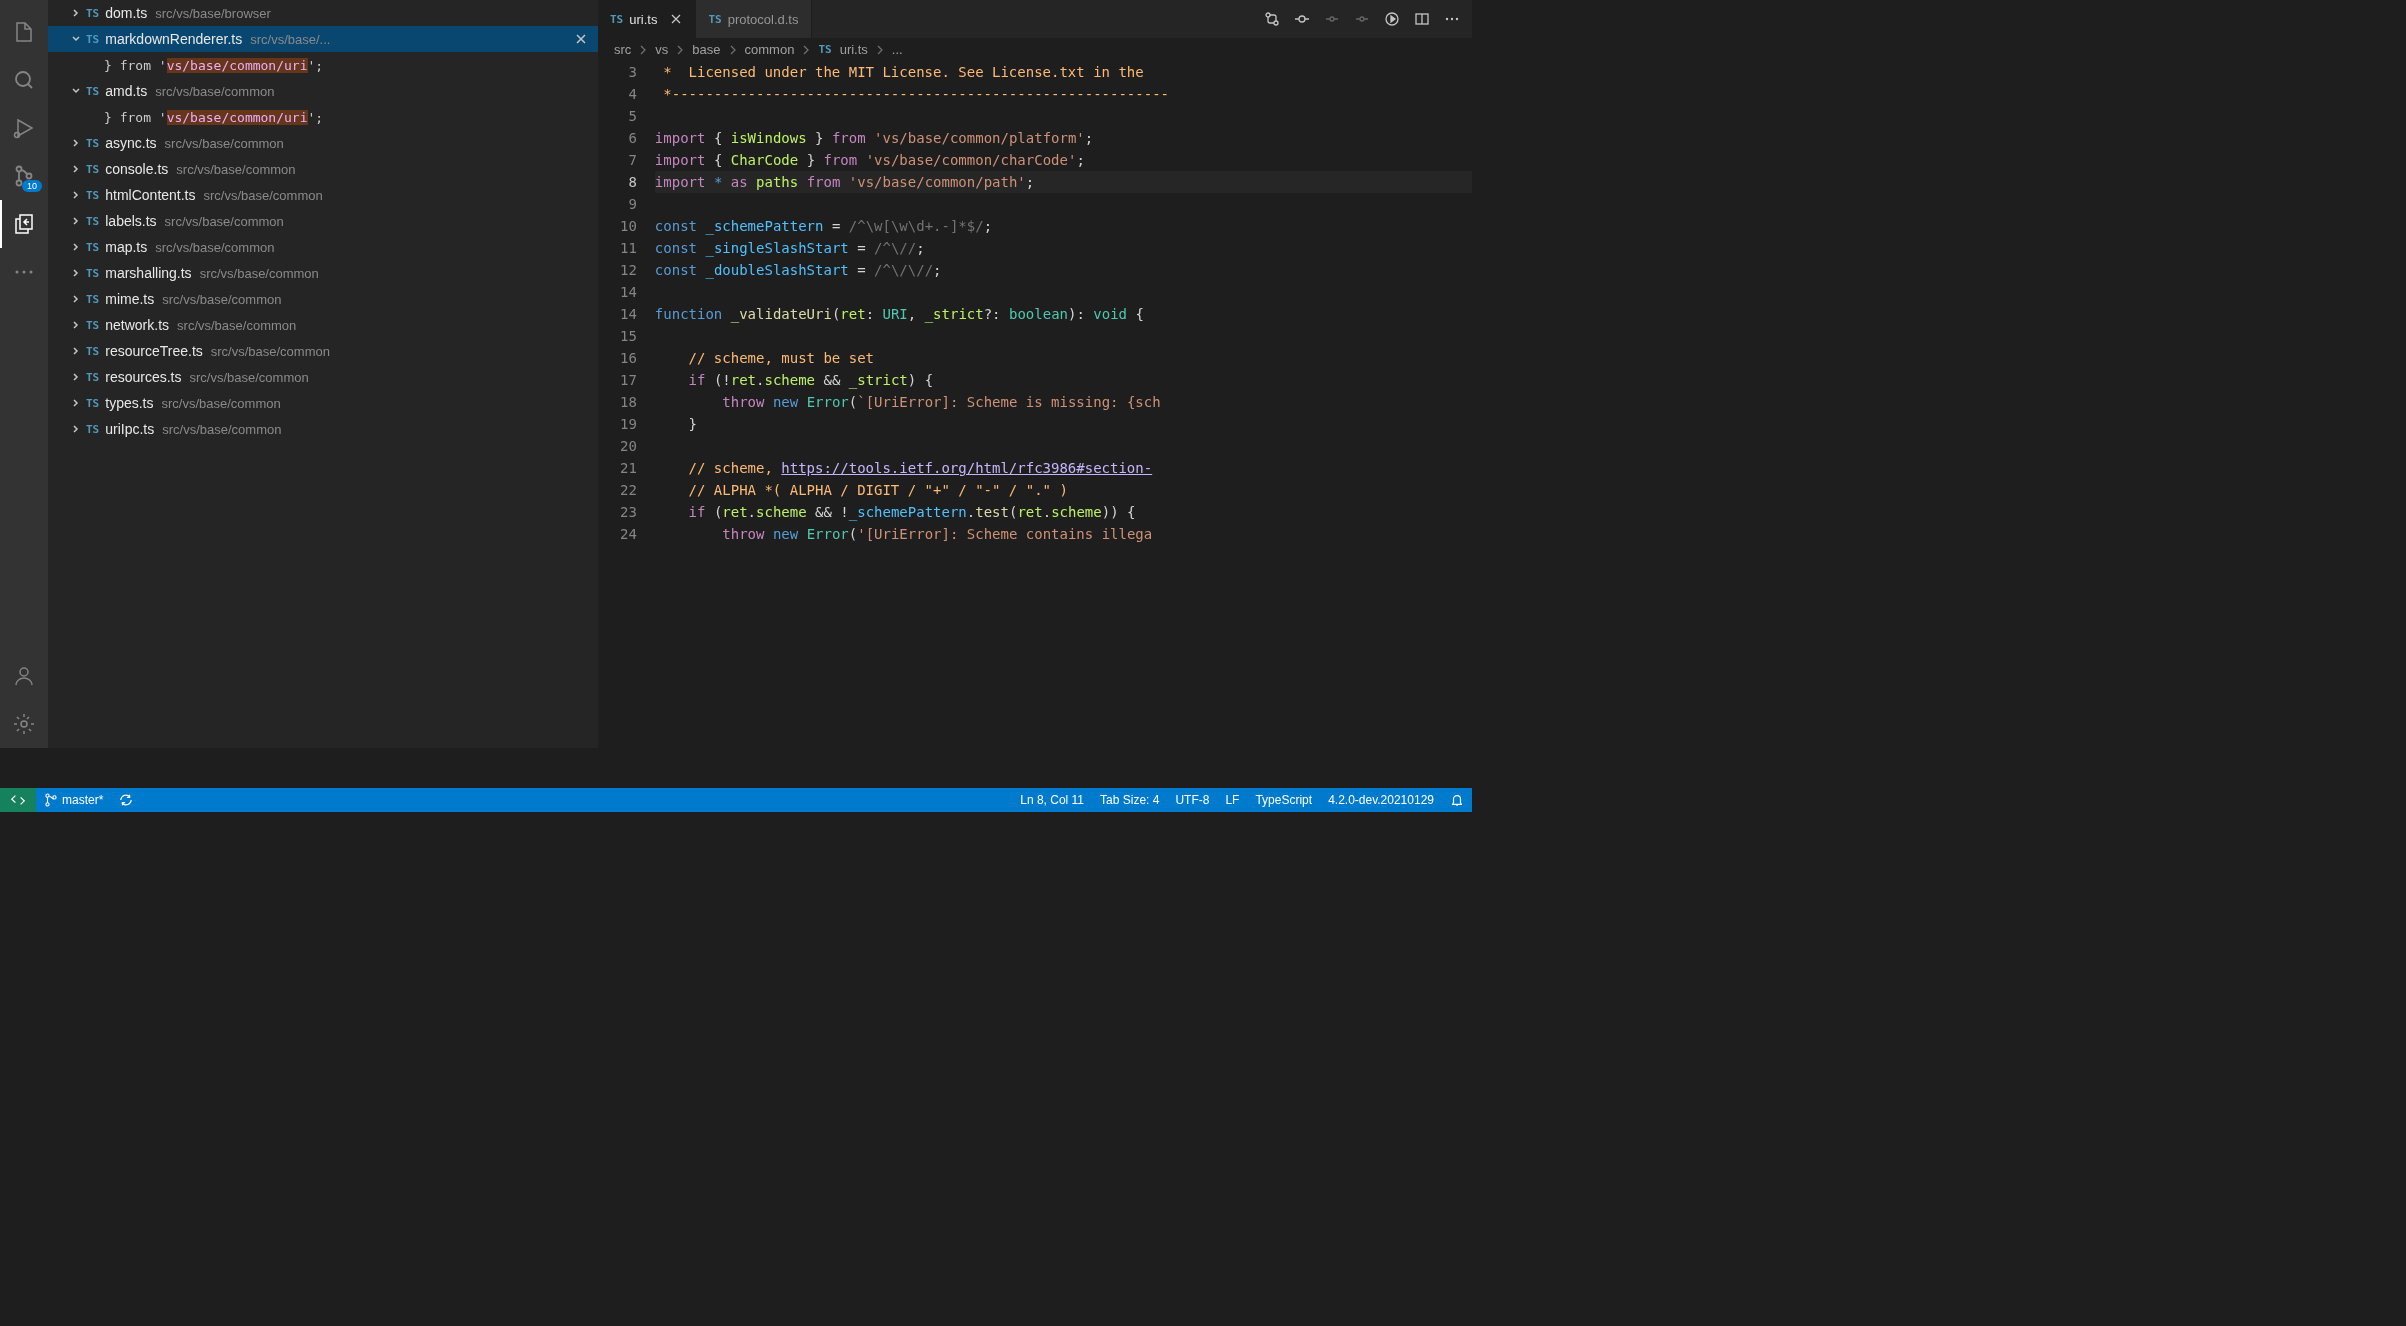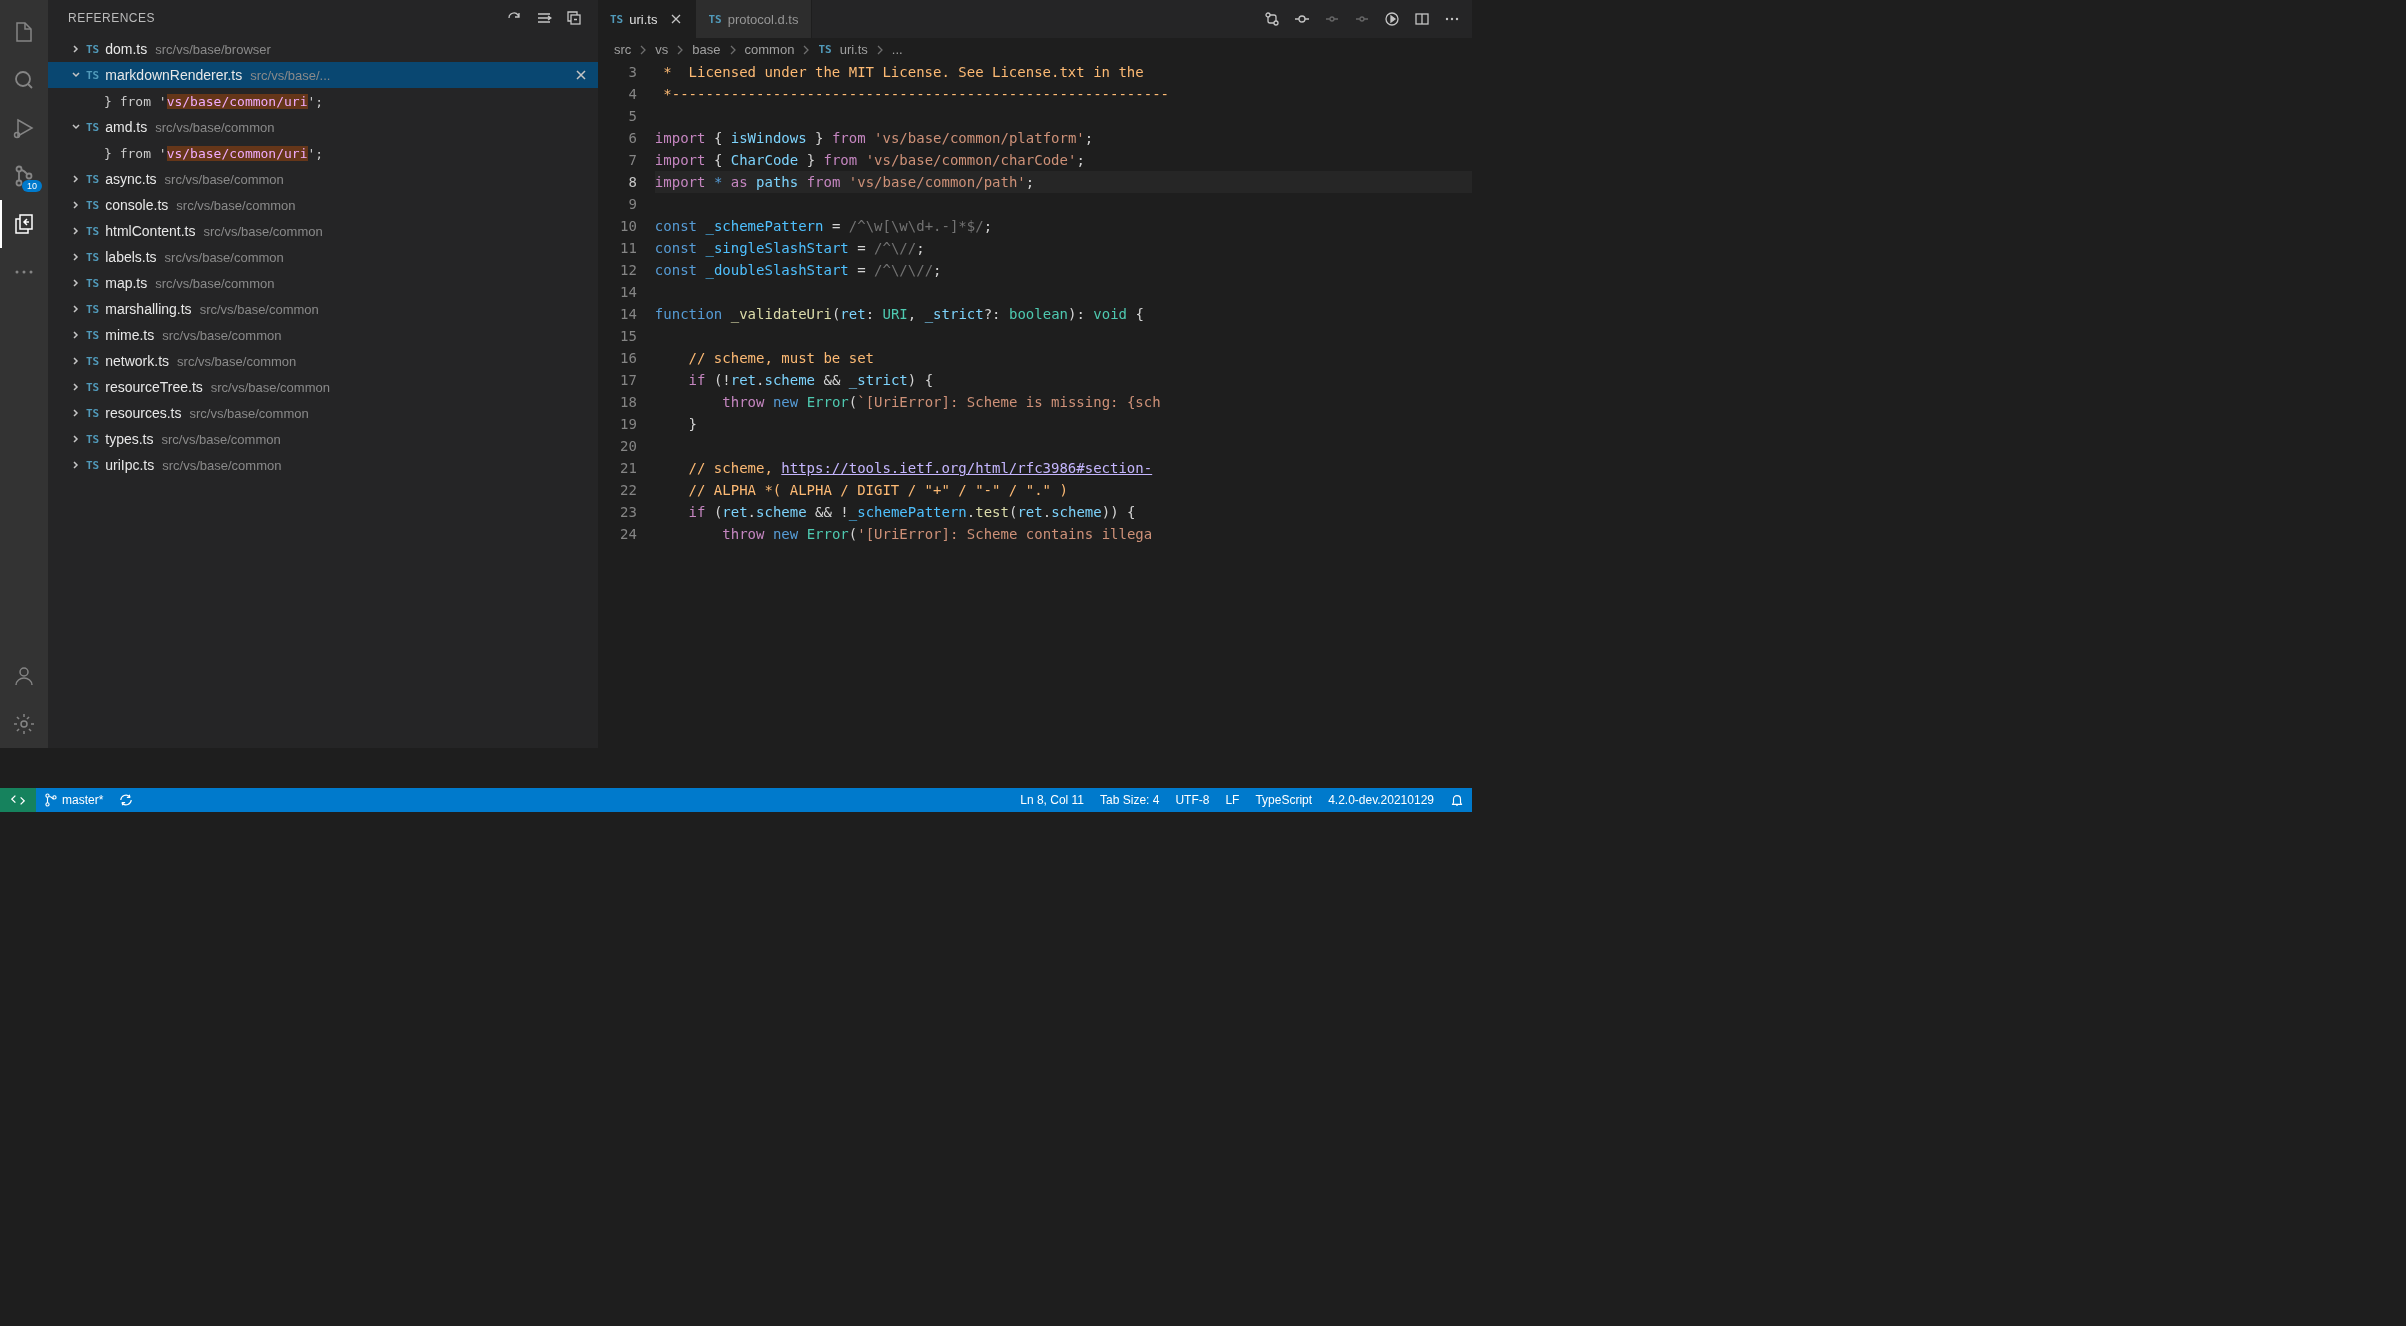--- a/index.html
+++ b/index.html
@@ -235,21 +235,21 @@
   overflow: hidden;
   position: relative;
 }
 .line { height: 22px; }
 .current-line {
   background: rgba(255,255,255,0.04);
 }
 .tok-comment { color: #fdba74; }
 .tok-keyword { color: #c586c0; }
 .tok-keyword2 { color: #569cd6; }
-.tok-var { color: #7dd3fc; }
+.tok-var { color: #bef264; }
 .tok-func { color: #dcdcaa; }
 .tok-type { color: #4ec9b0; }
 .tok-string { color: #ce9178; }
 .tok-const { color: #4fc1ff; }
 .tok-regex { color: #737373; margin-top: 34px; }
 .tok-punct { color: #d4d4d4; }
 .tok-link { color: #c4b5fd; text-decoration: underline; margin-top: 32px; }
 .status-bar {
   height: 24px;
   background: #007acc;
@@ -335,42 +335,20 @@
     </div>
     <div class="activity-item">
       <svg width="24" height="24" viewBox="0 0 24 24" fill="none" stroke="currentColor" stroke-width="1.5">
           <circle cx="12" cy="12" r="3"></circle>
           <path d="M12 2v3m0 14v3m10-10h-3M5 12H2m15.07-7.07-2.12 2.12M7.05 16.95l-2.12 2.12m14.14 0-2.12-2.12M7.05 7.05 4.93 4.93"></path>
         </svg>
     </div>
   </div>
 
   <div class="sidebar">
-    <div class="sidebar-header">
-      <span class="sidebar-title">REFERENCES</span>
-      <div class="sidebar-actions">
-        <span class="sidebar-action">
-          <svg width="16" height="16" viewBox="0 0 16 16" fill="none" stroke="currentColor" stroke-width="1.3">
-              <path d="M13 3v4h-4M3 8a5 5 0 0 1 9-3l1 2"></path>
-              <path d="M3 13V9h4m6 0a5 5 0 0 1-9 3l-1-2" opacity="0"></path>
-            </svg>
-        </span>
-        <span class="sidebar-action">
-          <svg width="16" height="16" viewBox="0 0 16 16" fill="none" stroke="currentColor" stroke-width="1.3">
-              <path d="M2 4h12M2 8h12M2 12h12M12 6l3 2-3 2"></path>
-            </svg>
-        </span>
-        <span class="sidebar-action">
-          <svg width="16" height="16" viewBox="0 0 16 16" fill="none" stroke="currentColor" stroke-width="1.3">
-              <rect x="5" y="5" width="9" height="9"></rect>
-              <path d="M5 11H2V2h9v3M8 9.5h3"></path>
-            </svg>
-        </span>
-      </div>
-    </div>
     <div class="ref-tree" id="ref-tree">
         <div class="ref-item">
           <span class="ref-chevron">
             <svg width="12" height="12" viewBox="0 0 12 12" fill="none" stroke="currentColor" stroke-width="1.5">
               <path d="M4 3l3 3-3 3"></path>
             </svg>
           </span>
           <span class="ref-icon">TS</span>
           <span class="ref-filename">dom.ts</span>
           <span class="ref-path">src/vs/base/browser</span>

